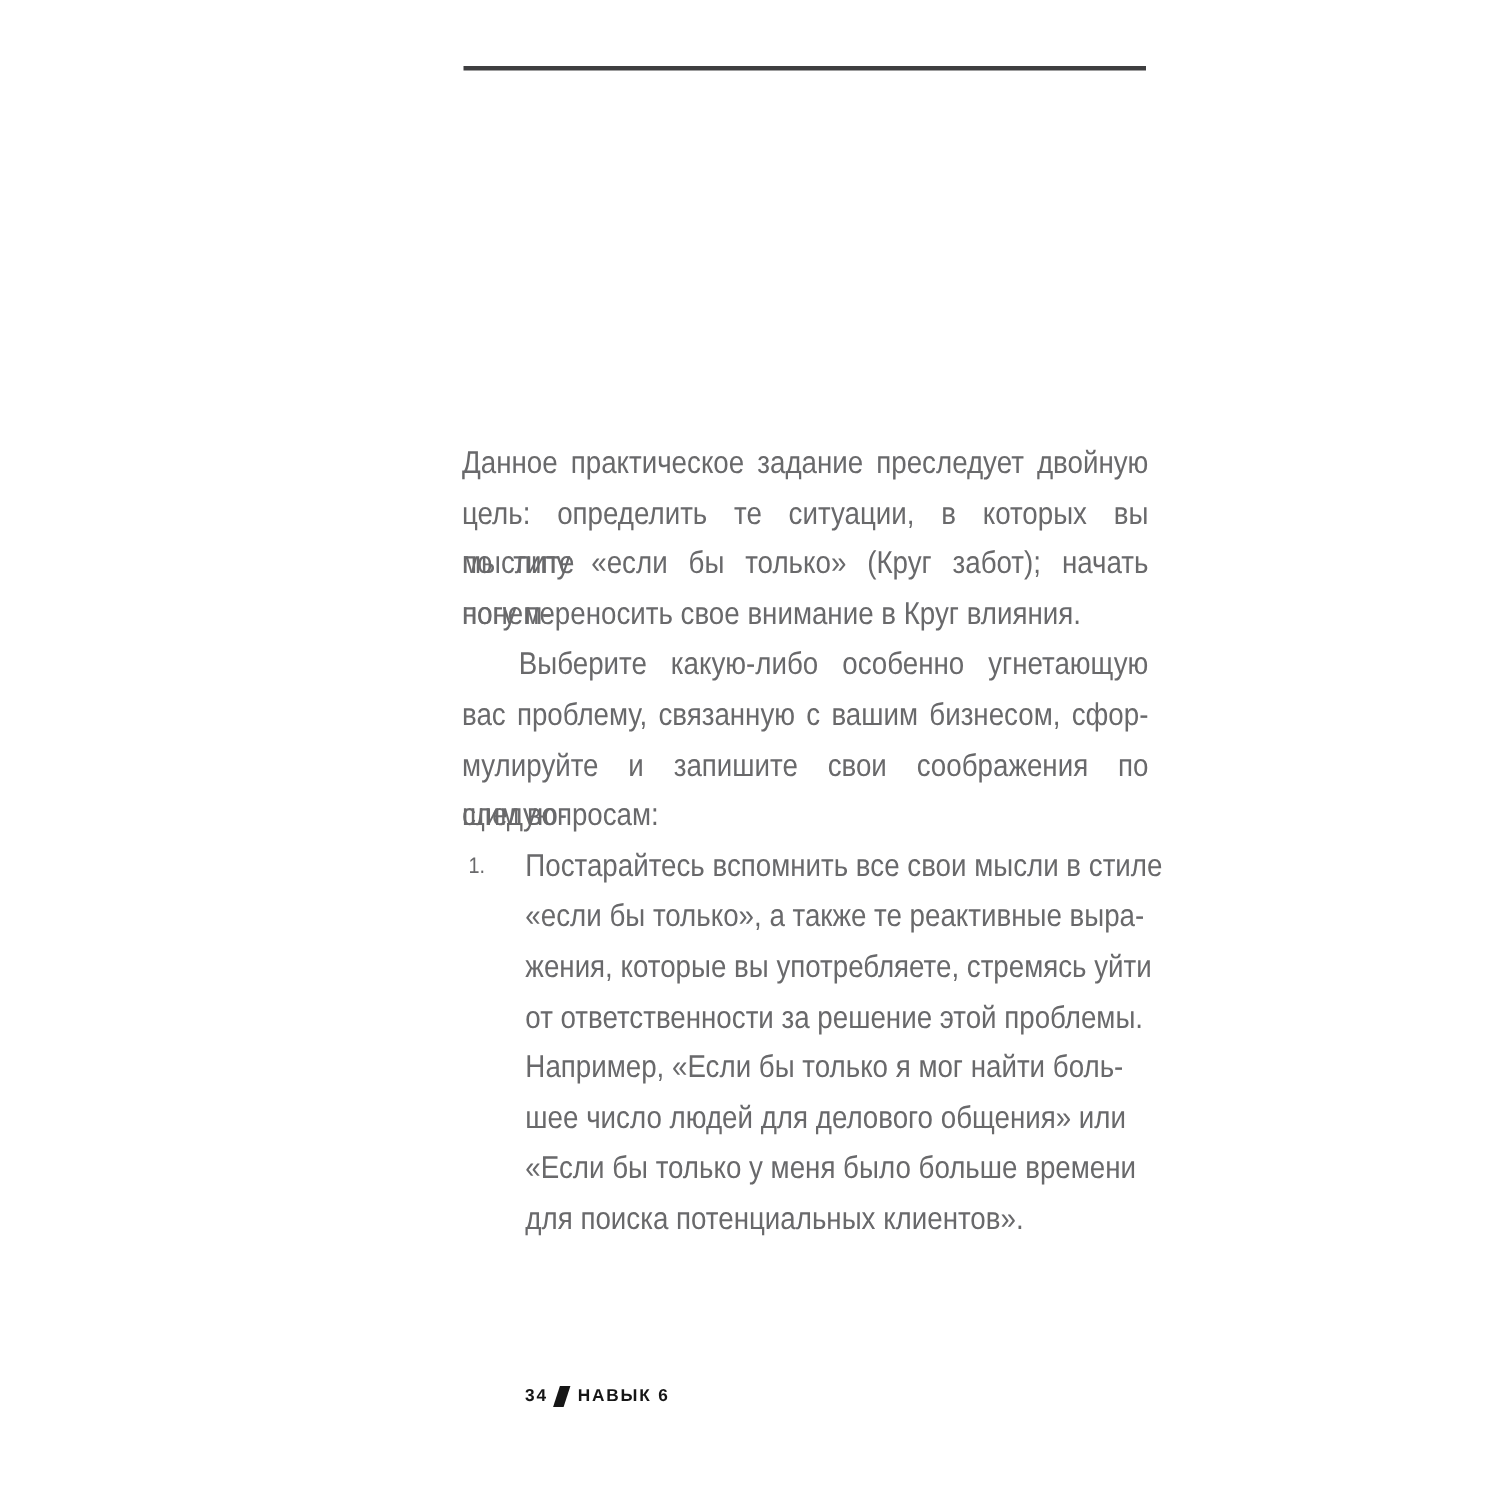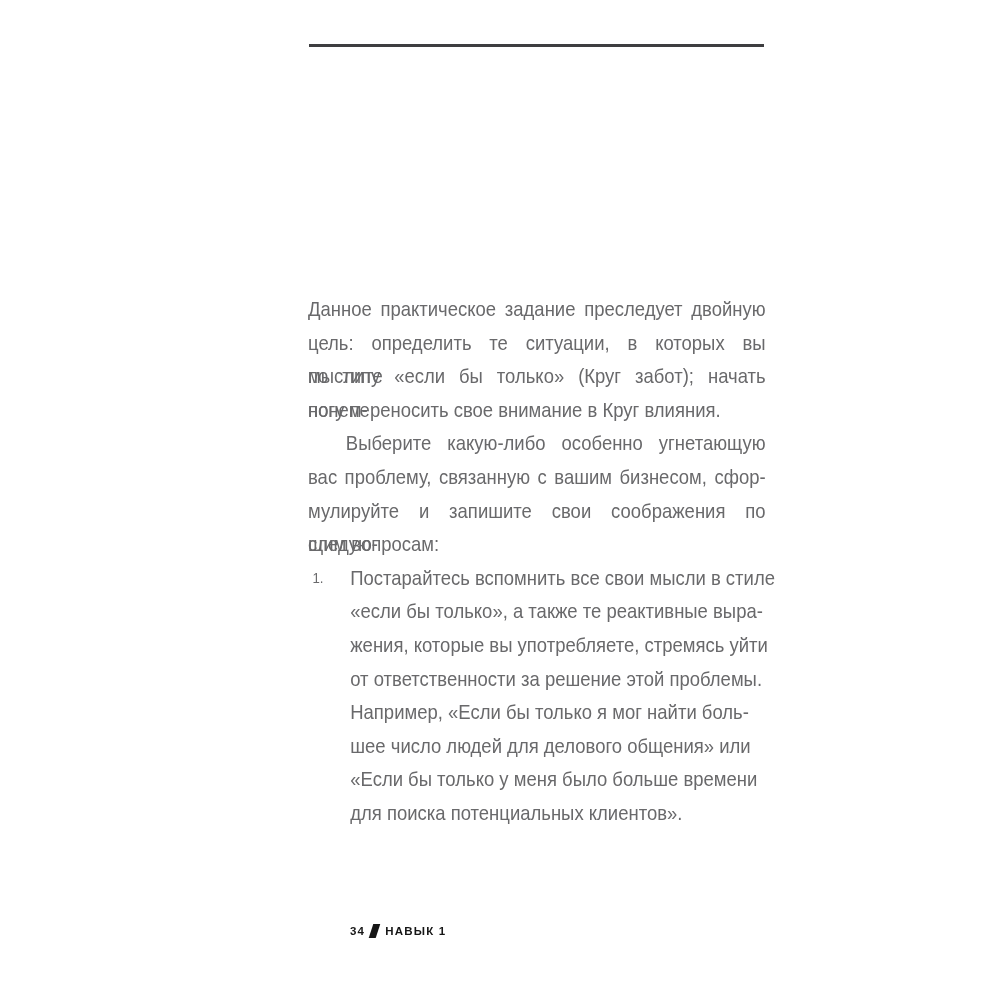--- a/index.html
+++ b/index.html
@@ -131,16 +131,16 @@
         <div class="line ll">«Если бы только у меня было больше времени</div>
         <div class="line ll">для поиска потенциальных клиентов».</div>
       </div>
 
     </div>
   </div>
 
   <div class="footer">
     <span>34</span>
     <span class="slash-icon"></span>
-    <span>НАВЫК 1</span>
+    <span>НАВЫК 6</span>
   </div>
 
 </div>
 
 </body></html>

